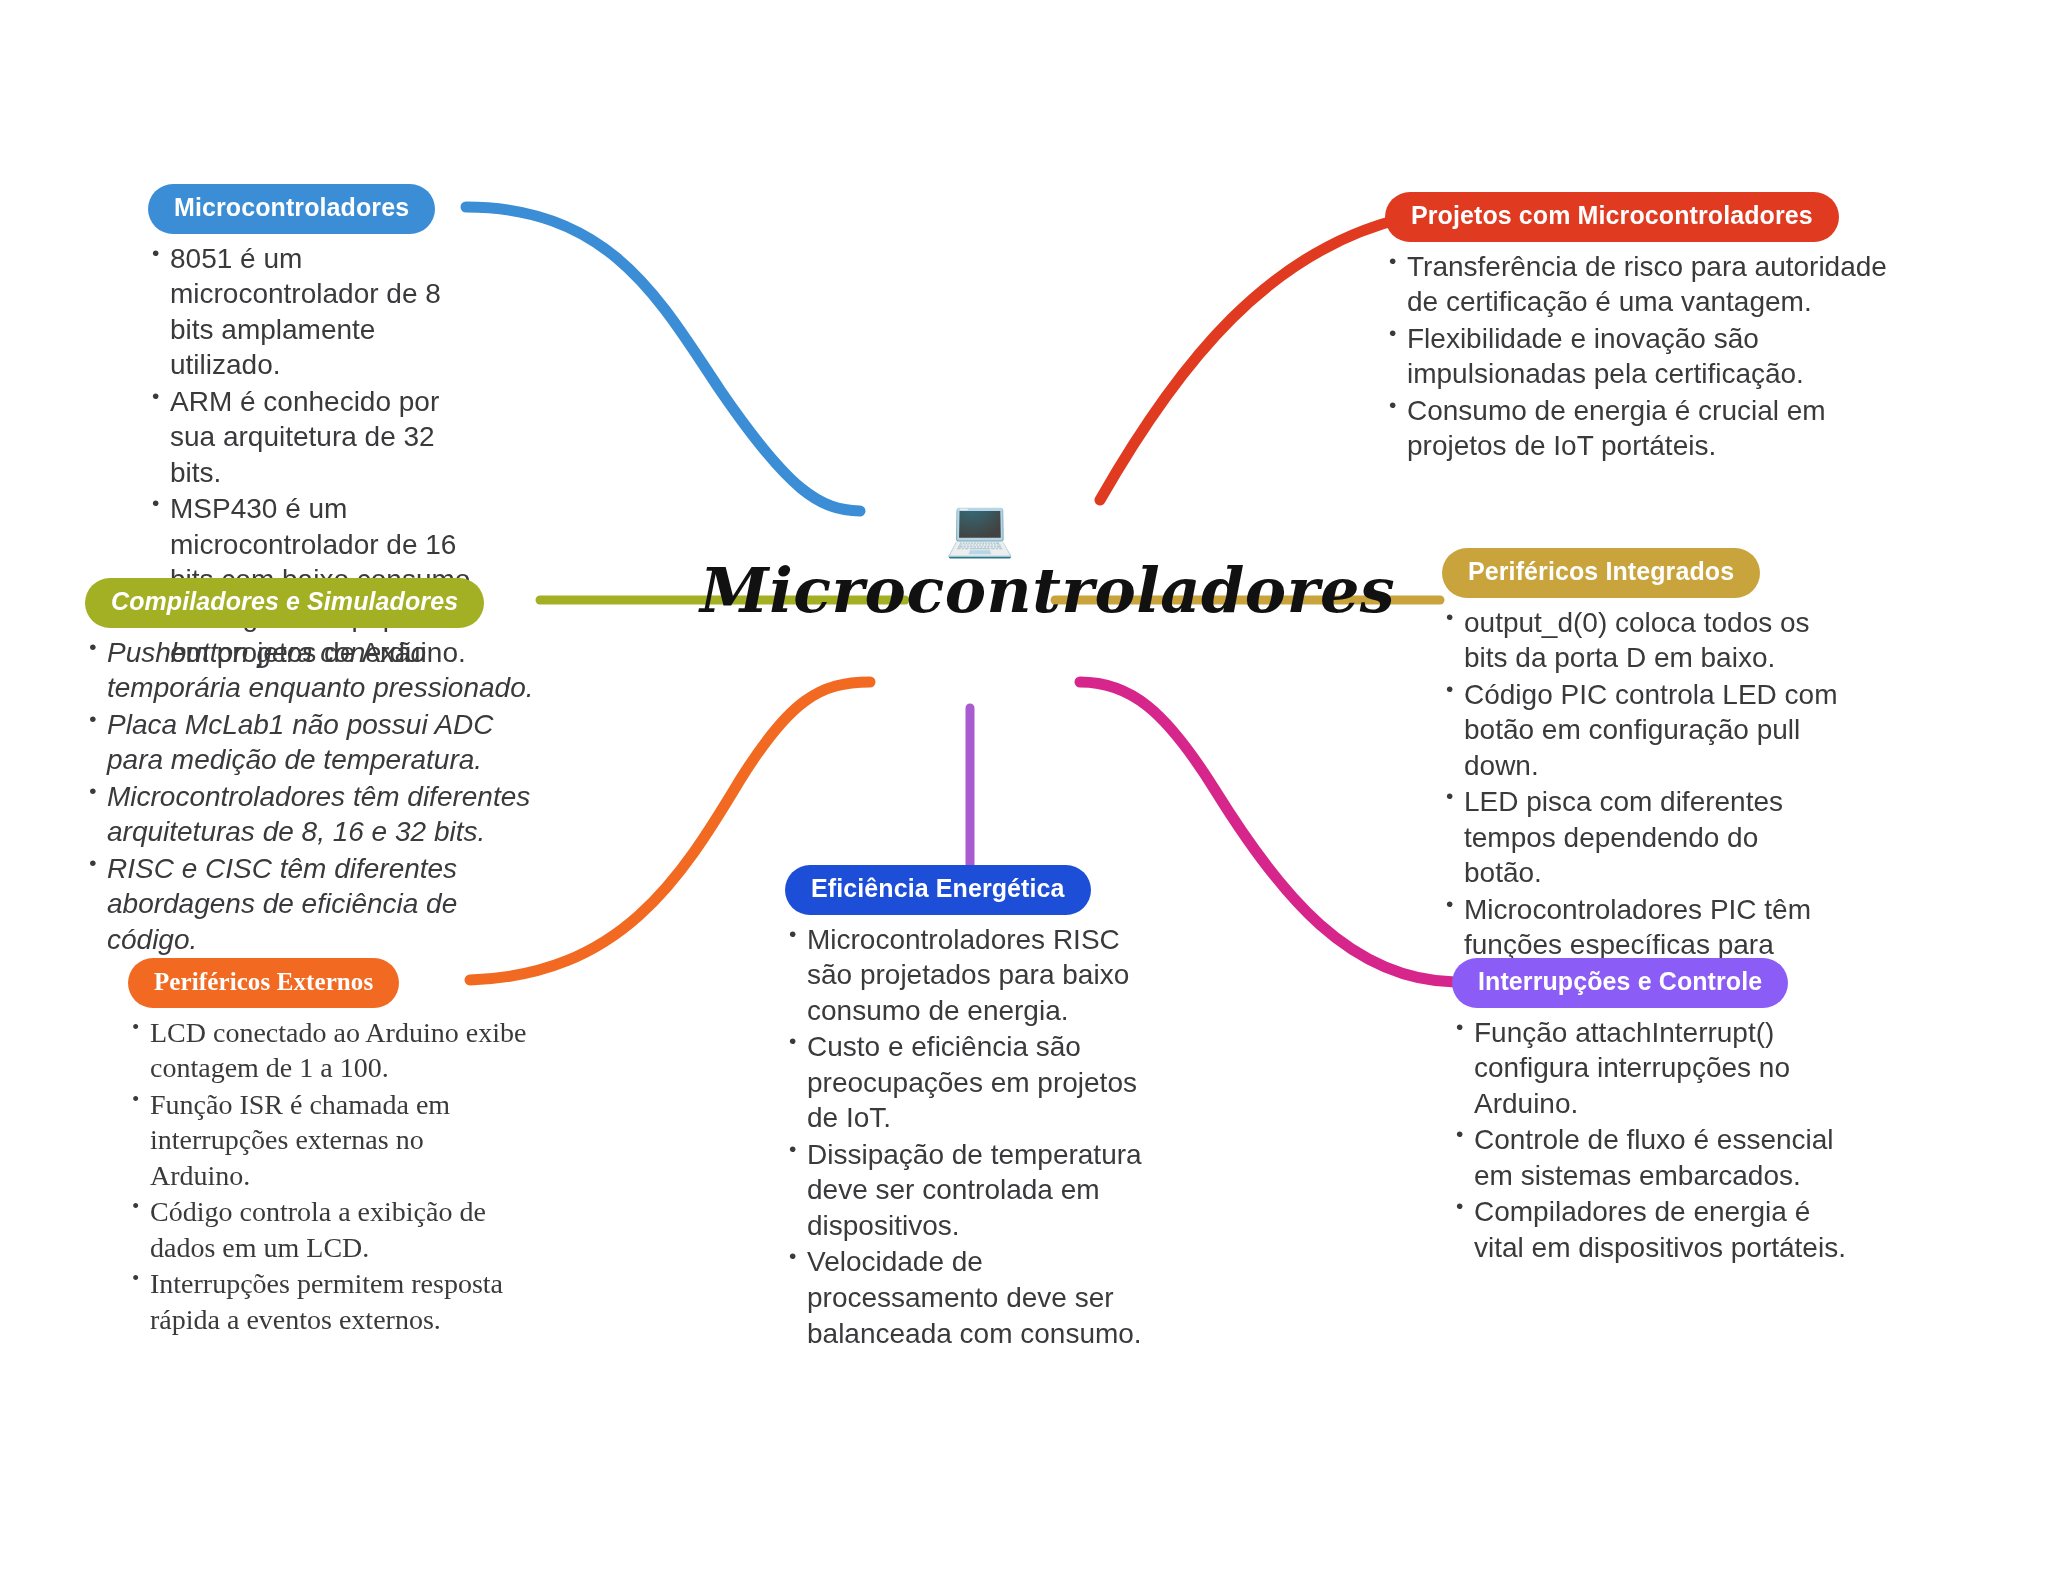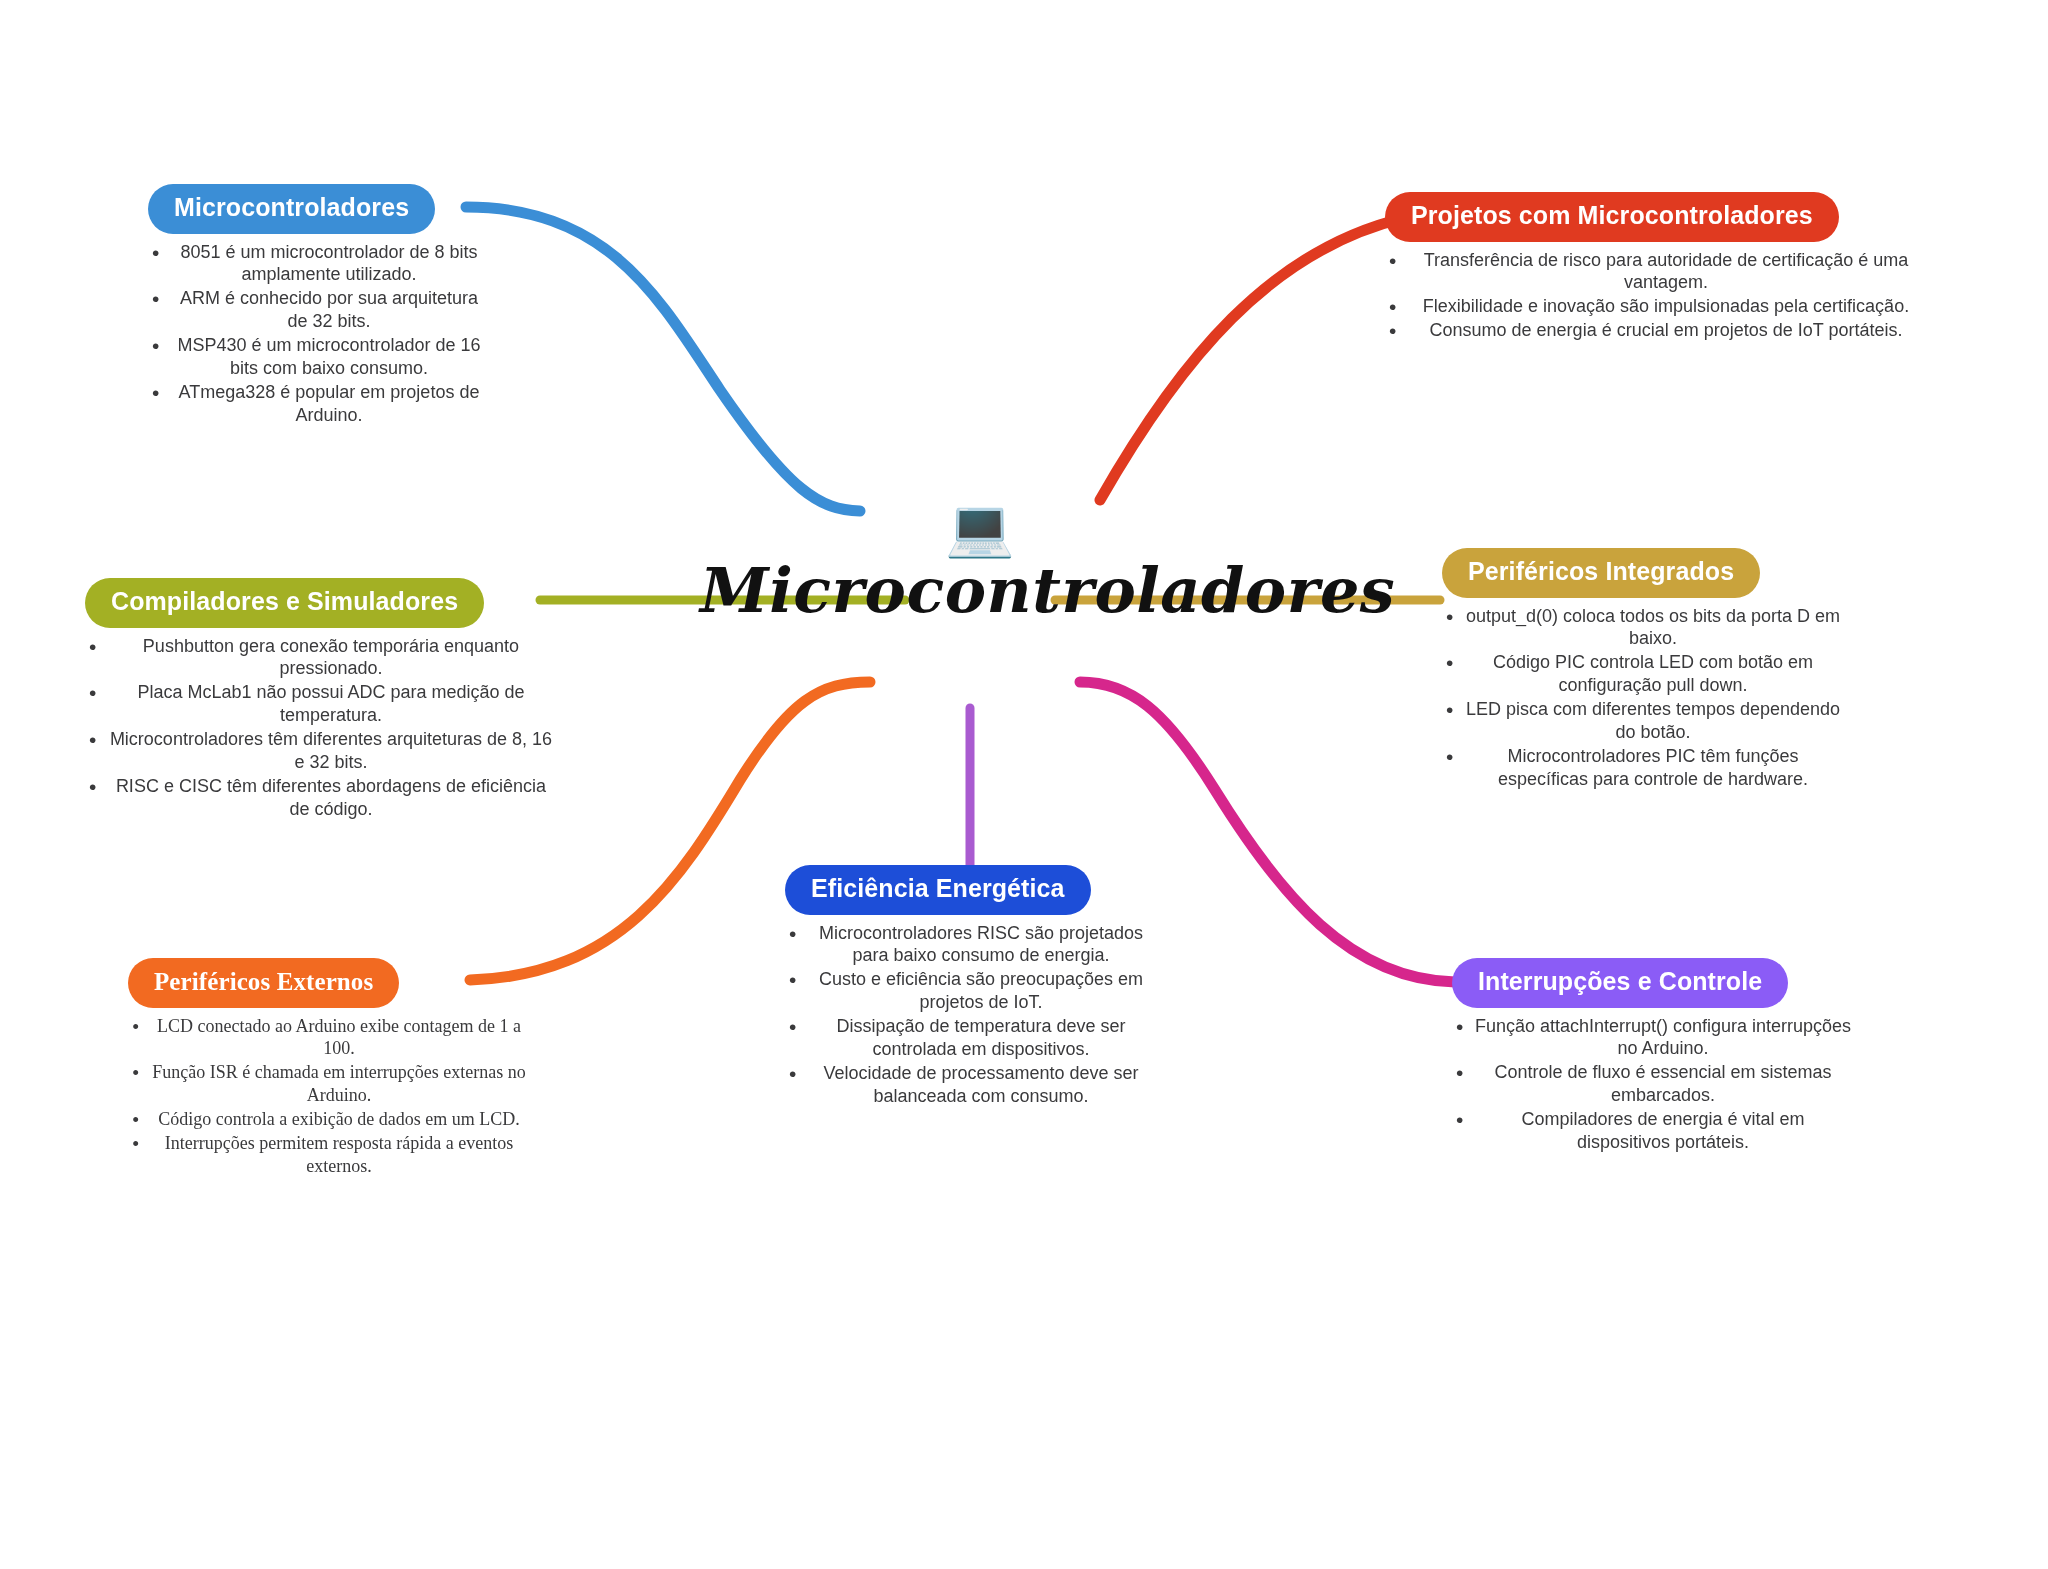--- a/index.html
+++ b/index.html
@@ -67,25 +67,24 @@
     white-space: nowrap;
   }
   .branch-list {
     list-style: none;
     margin-top: 7px;
     padding: 0;
   }
   .branch-list li {
     position: relative;
     padding-left: 22px;
-    font-size: 18px;
+    font-size: 28px;
     line-height: 1.27;
     color: #3a3a3c;
     margin-bottom: 1px;
-    text-align: center;
   }
   .branch-list li::before {
     content: "\2022";
     position: absolute;
     left: 4px;
     top: -1px;
     font-size: 21px;
     color: #3a3a3c;
   }
   .pill-row { display: block; }
@@ -133,21 +132,21 @@
     <div class="pill-row">
       <span class="branch-pill" style="background:#e03a20;">Projetos com Microcontroladores</span>
     </div>
     <ul class="branch-list">
       <li>Transferência de risco para autoridade de certificação é uma vantagem.</li>
       <li>Flexibilidade e inovação são impulsionadas pela certificação.</li>
       <li>Consumo de energia é crucial em projetos de IoT portáteis.</li>
     </ul>
   </div>
 
-  <div class="branch" style="left:85px; top:578px; width:470px;">
+  <div class="branch" style="left:85px; top:578px; width:470px;font-style:italic;">
     <div class="pill-row">
       <span class="branch-pill" style="background:#a3b024;">Compiladores e Simuladores</span>
     </div>
     <ul class="branch-list">
       <li>Pushbutton gera conexão temporária enquanto pressionado.</li>
       <li>Placa McLab1 não possui ADC para medição de temperatura.</li>
       <li>Microcontroladores têm diferentes arquiteturas de 8, 16 e 32 bits.</li>
       <li>RISC e CISC têm diferentes abordagens de eficiência de código.</li>
     </ul>
   </div>

